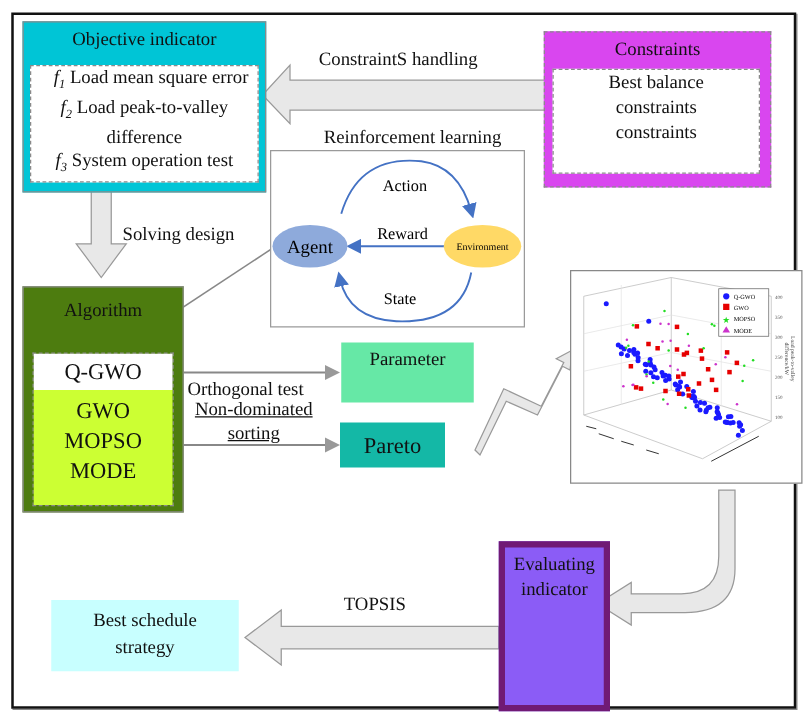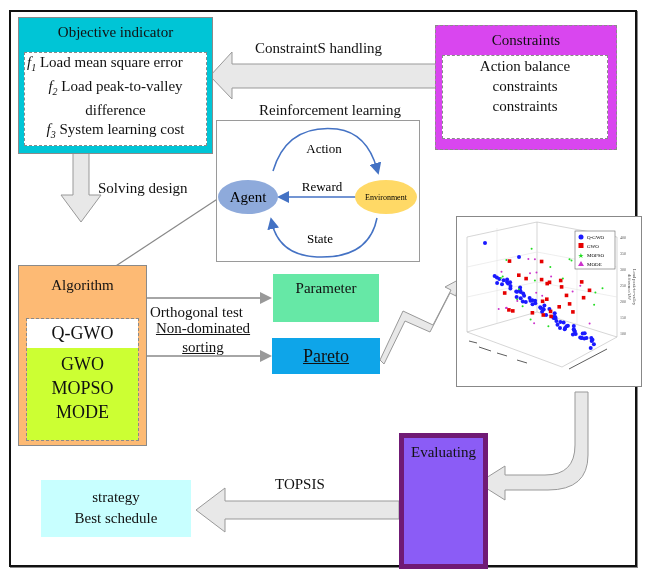--- a/index.html
+++ b/index.html
@@ -24,32 +24,32 @@
             border: 1px dashed #8a8a8a; }
     .cons-title { left: 0; top: 6px; width: 180px; font-size: 15px; }
     .cons-inner { left: 6px; top: 29px; width: 164px; height: 82px; background: #fff;
                   border: 1px dashed #8a8a8a; font-size: 15px; line-height: 20px; }
 
     
     .rl-title { left: 225px; top: 102px; width: 210px; font-size: 15px; }
     .rl { left: 216px; top: 120px; width: 202px; height: 140px; border: 1px solid #9a9a9a; background: #fff; }
 
     
-    .algo { left: 18px; top: 229px; width: 127px; height: 179px; background: #fdba74;
-            border: 1px solid #8a8a8a; margin-top: 36px; }
+    .algo { left: 18px; top: 229px; width: 127px; height: 179px; background: #4d7c0f;
+            border: 1px solid #8a8a8a; }
     .algo-title { left: 0; top: 11px; width: 127px; font-size: 15px; }
     .algo-inner { left: 7px; top: 52px; width: 111px; height: 121px; border: 1px dashed #8a8a8a; }
     .qgwo { left: 0; top: 0; width: 111px; height: 29px; background: #fff; font-size: 18px; line-height: 29px; }
     .others { left: 0; top: 29px; width: 111px; height: 92px; background: #ccff33;
               font-size: 18px; line-height: 24px; padding-top: 4px; box-sizing: border-box; }
 
     .param { left: 273px; top: 274px; width: 106px; height: 48px; background: #66e8a6;
              font-size: 15px; line-height: 20px; padding-top: 4px; box-sizing: border-box; text-align: center; }
-    .pareto { left: 272px; top: 338px; width: 108px; height: 36px; background: #0ea5e9;
-              font-size: 18px; line-height: 36px; text-decoration: underline; }
+    .pareto { left: 272px; top: 338px; width: 84px; height: 36px; background: #14b8a6;
+              font-size: 18px; line-height: 36px; }
 
     .plot { left: 456px; top: 216px; width: 184px; height: 169px; background: #fff;
             border: 1px solid #888; }
 
     .eval { left: 399px; top: 433px; width: 79px; height: 126px; background: #8b5cf6;
             border: 5px solid #701a75; }
     .eval-title { left: 0; top: 4px; width: 79px; font-size: 15px; line-height: 20px; }
     .eval-inner { left: 12px; top: 48px; width: 54px; height: 75px; background: #e4e4e4;
                   border: 1px dashed #8a8a8a; font-size: 18px; line-height: 23px; padding-top: 2px; box-sizing: border-box; }
 
@@ -81,39 +81,39 @@
   <polygon points="380,360 403,311 433,325 451,290 445,287 458,280 456,296 450,293 430,332 405,321 384,364" fill="#e8e8e8" stroke="#999" stroke-width="1"></polygon>
 
   <path d="M 575,392 L 588,392 L 588,455 Q 588,490 548,490 L 505,490 L 505,500 L 478,483 L 505,466 L 505,475 L 545,475 Q 575,475 575,445 Z" fill="#e8e8e8" stroke="#999" stroke-width="1"></path>
 
   <polygon points="399,501 225,501 225,488 196,510 225,532 225,519 399,519" fill="#e8e8e8" stroke="#999" stroke-width="1"></polygon>
 </svg>
 
 <div class="abs obj">
   <div class="abs obj-title center">Objective indicator</div>
   <div class="abs obj-inner">
-    <div style="padding-left:2px;">
+    <div style="padding-left:18px;">
       <i>f<sub style="font-size:10px">1</sub></i>&nbsp;<span>Load mean square error</span>
     </div>
     <div class="center">
       <i>f<sub style="font-size:10px">2</sub></i>&nbsp;<span>Load peak-to-valley</span>
     </div>
     <div class="center">difference</div>
     <div class="center">
-      <i>f<sub style="font-size:10px">3</sub></i>&nbsp;<span>System learning cost</span>
+      <i>f<sub style="font-size:10px">3</sub></i>&nbsp;<span>System operation test</span>
     </div>
   </div>
 </div>
 
 <div class="abs lbl" style="left:255px; top:40px;">ConstraintS handling</div>
 
 <div class="abs cons">
   <div class="abs cons-title center">Constraints</div>
   <div class="abs cons-inner center">
-    <div>Action balance</div>
+    <div>Best balance</div>
     <div>constraints</div>
     <div>constraints</div>
   </div>
 </div>
 
 <div class="abs rl-title center">Reinforcement learning</div>
 <div class="abs rl">
   <svg width="202" height="140" viewBox="0 0 202 140">
     <defs>
       <marker id="ah" markerWidth="8" markerHeight="8" refX="4" refY="4" orient="auto">
@@ -340,21 +340,22 @@
       <line x1="40" y1="136" x2="50" y2="139"></line>
       <line x1="60" y1="143" x2="70" y2="146"></line>
       <line x1="112" y1="152" x2="150" y2="132"></line>
     </g>
   </svg>
 </div>
 
 <div class="abs lbl" style="left:275px; top:476px;">TOPSIS</div>
 
 <div class="abs best center">
+  <div>Best schedule</div>
   <div>strategy</div>
-  <div>Best schedule</div>
 </div>
 
 <div class="abs eval">
   <div class="abs eval-title center">
     <div>Evaluating</div>
+    <div>indicator</div>
   </div>
 </div>
 
 </body></html>

